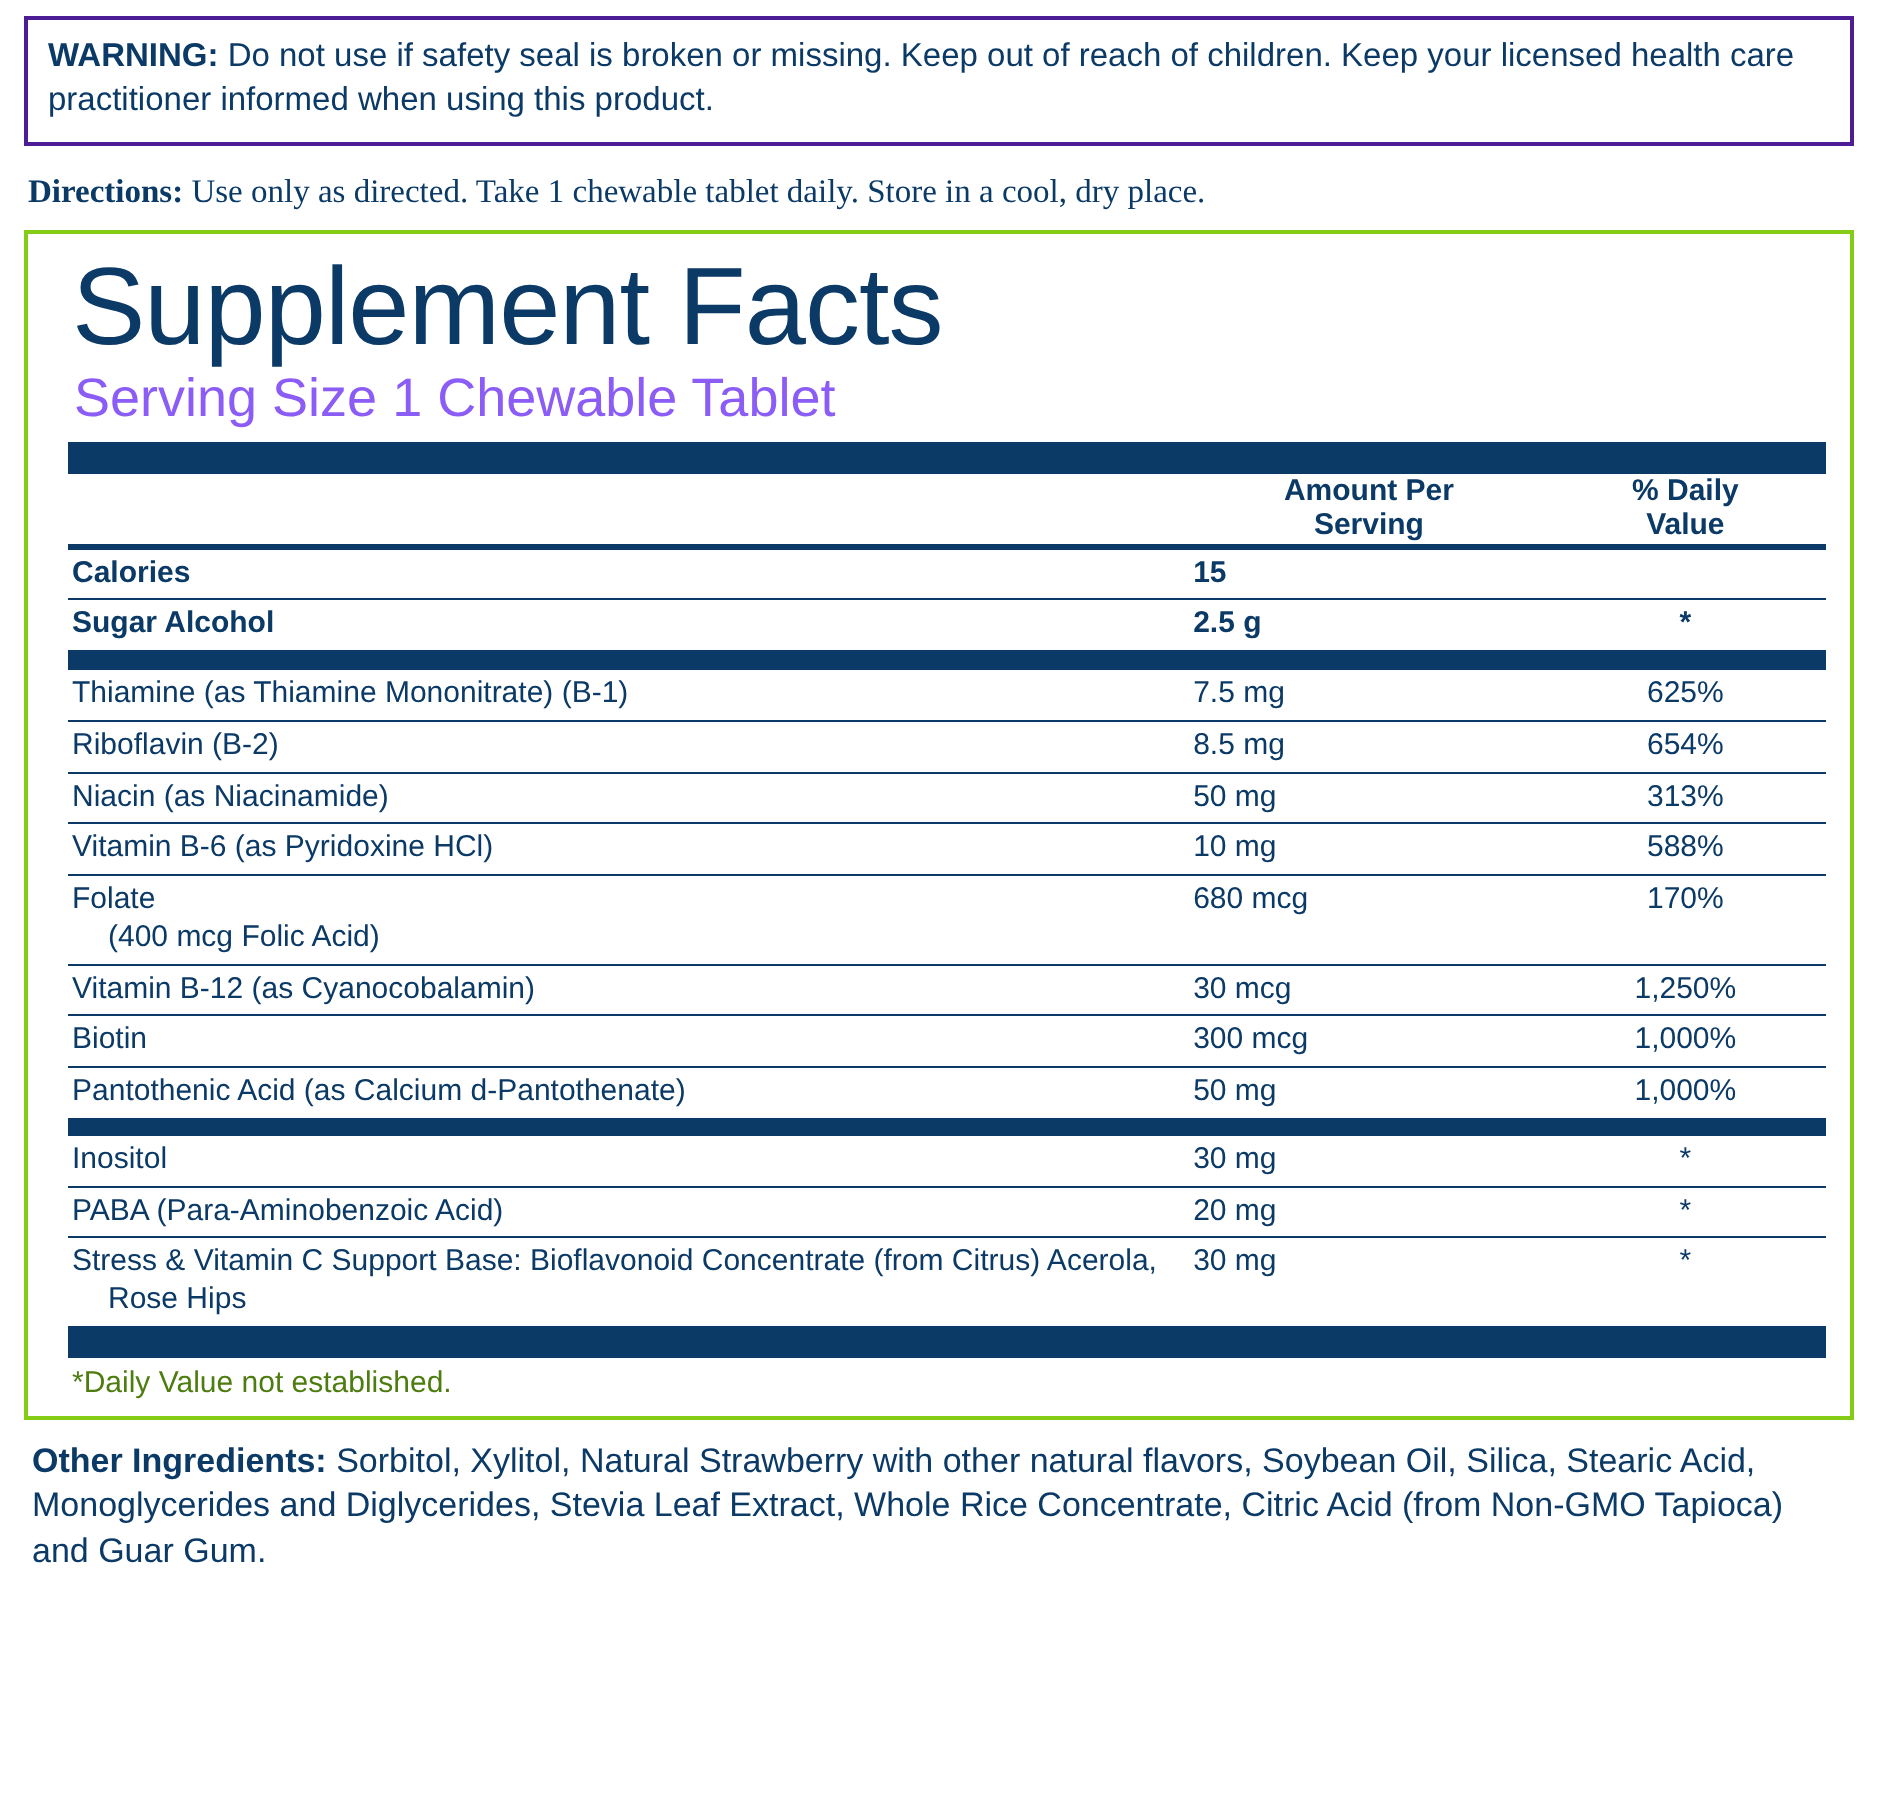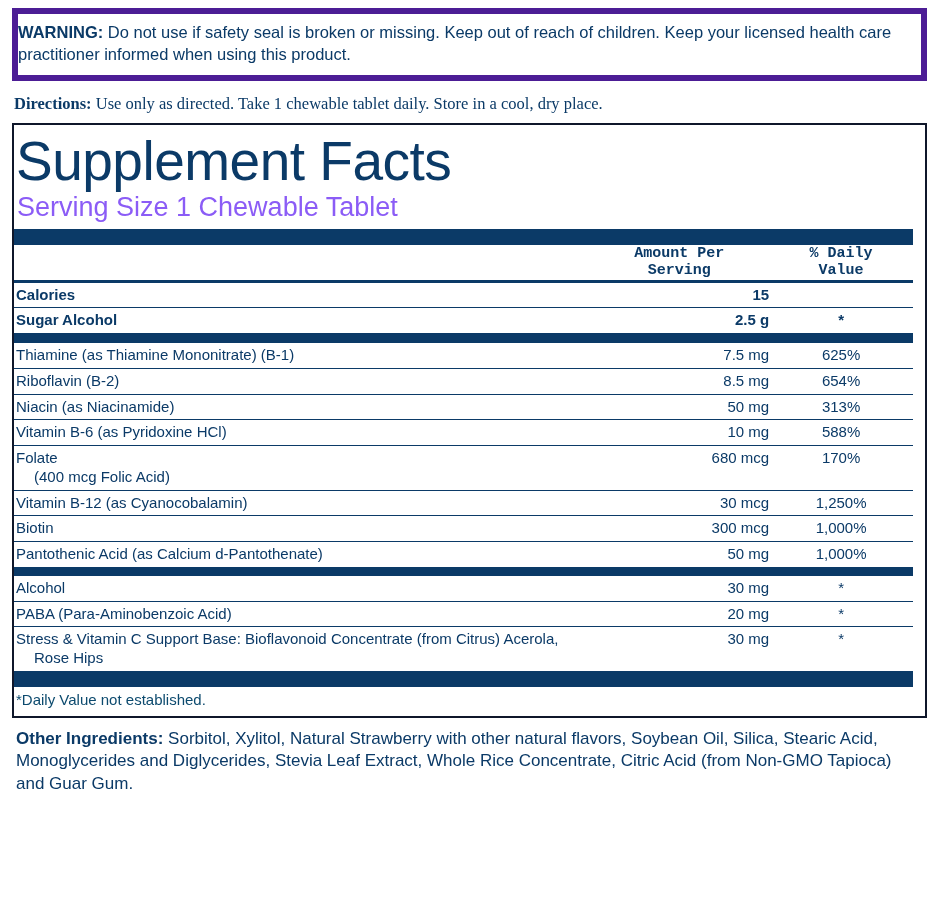--- a/index.html
+++ b/index.html
@@ -18,45 +18,45 @@
     position: relative;
     width: 939px;
     height: 908px;
     box-sizing: border-box;
     padding: 0 10px;
   }
 
   
   .warning-box {
     margin: 8px 2px 0 2px;
-    border: 6px solid #4c1d95;
-    padding: 8px 10px 9px 0;
+    border: 2px solid #4c1d95;
+    padding: 8px 10px 9px 10px;
     font-size: 16.5px;
     line-height: 1.33;
     color: #0b3a67;
   }
   .warning-box b {
     font-weight: bold;
   }
 
   
   .directions {
     margin: 12px 4px 9px 4px;
     font-size: 16.5px;
     line-height: 1.3;
     color: #0b3a67;
     font-family: Liberation Serif, serif;
   }
   .directions b { font-weight: bold; }
 
   
   .sf-panel {
-    border: 2px solid #0f172a;
+    border: 2px solid #84cc16;
     margin: 0 2px;
-    padding: 6px 12px 6px 0;
+    padding: 6px 12px 6px 20px;
     box-sizing: border-box;
   }
   .sf-title {
     font-size: 55px;
     line-height: 1.03;
     font-weight: normal;
     letter-spacing: -0.5px;
     margin: 2px 0 0 2px;
     color: #0b3a67;
   }
@@ -71,21 +71,21 @@
     width: 100%;
     border-collapse: collapse;
     font-size: 15px;
     color: #0b3a67;
   }
   table.sf td {
     padding: 0;
     vertical-align: top;
   }
   .col-name { width: 64%; }
-  .col-amt  { width: 20%; text-align: right; }
+  .col-amt  { width: 20%; text-align: left; }
   .col-dv   { width: 16%; text-align: center; }
 
   
   .bar td {
     background: #0b3a67;
     height: 16px;
     padding: 0;
     line-height: 0;
     font-size: 0;
   }
@@ -97,21 +97,20 @@
     font-size: 0;
   }
 
   
   .hdr td {
     font-weight: bold;
     font-size: 15px;
     text-align: center;
     padding: 3px 0 5px 0;
     line-height: 1.15;
-    font-family: Liberation Mono, monospace;
   }
   .hdr td.col-name { text-align: left; }
 
   .rule-heavy td {
     border-top: 3px solid #0b3a67;
     height: 0;
     padding: 0;
     font-size: 0;
     line-height: 0;
   }
@@ -125,21 +124,21 @@
   tr.nutrient.first td { border-top: none; }
   tr.nutrient td.col-name { padding-left: 2px; }
   tr.nutrient.bold td { font-weight: bold; }
   .sub-line {
     display: block;
     padding-left: 18px;
   }
   .footnote {
     font-size: 15px;
     padding: 4px 0 2px 2px;
-    color: #0c4a6e;
+    color: #4d7c0f;
   }
 
   
   .other-ing {
     margin: 10px 6px 16px 6px;
     font-size: 17px;
     line-height: 1.33;
     color: #0b3a67;
   }
   .other-ing b { font-weight: bold; }
@@ -248,21 +247,21 @@
           <td class="col-dv">1,000%</td>
         </tr>
 
         <tr class="bar-thin">
           <td class="col-name"></td>
           <td class="col-amt"></td>
           <td class="col-dv"></td>
         </tr>
 
         <tr class="nutrient first">
-          <td class="col-name">Alcohol</td>
+          <td class="col-name">Inositol</td>
           <td class="col-amt">30 mg</td>
           <td class="col-dv">*</td>
         </tr>
         <tr class="nutrient">
           <td class="col-name">PABA (Para-Aminobenzoic Acid)</td>
           <td class="col-amt">20 mg</td>
           <td class="col-dv">*</td>
         </tr>
         <tr class="nutrient">
           <td class="col-name">

